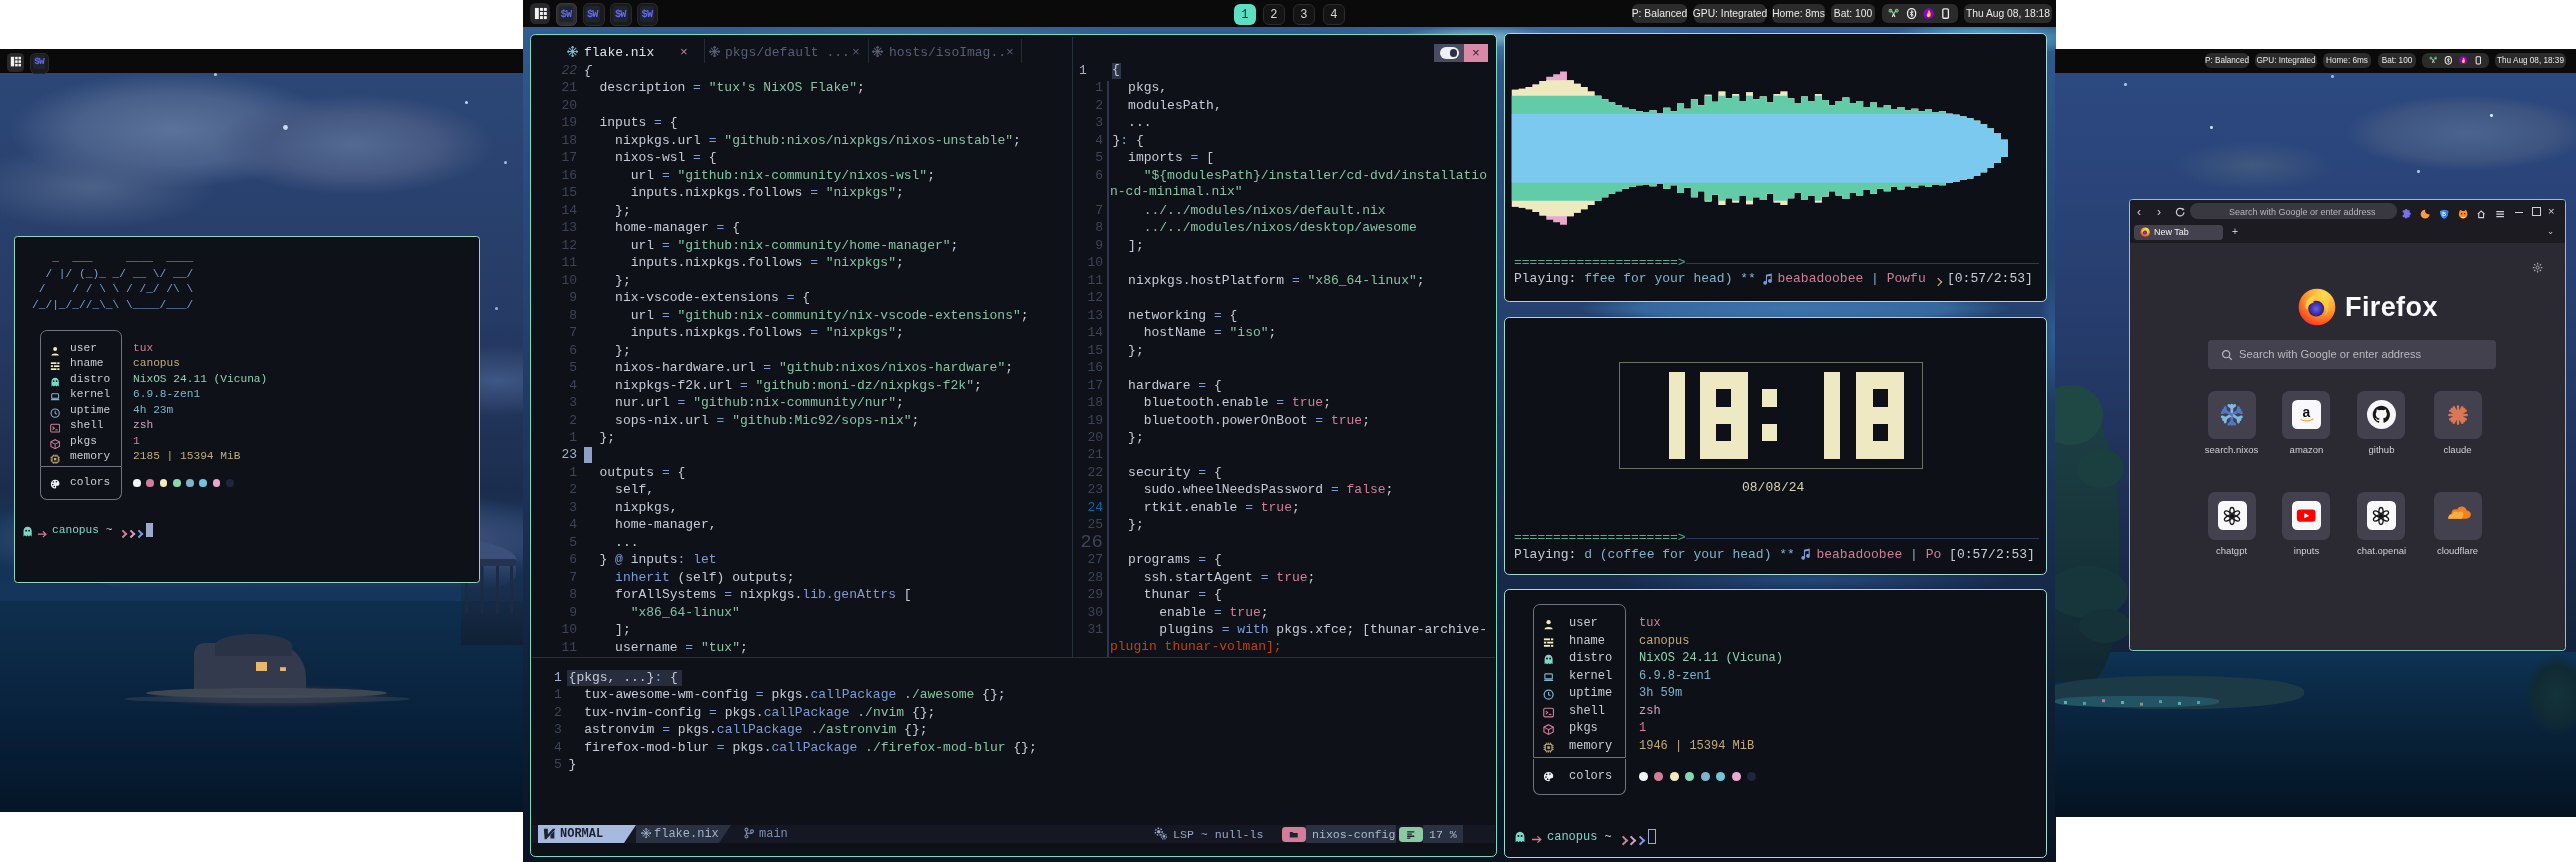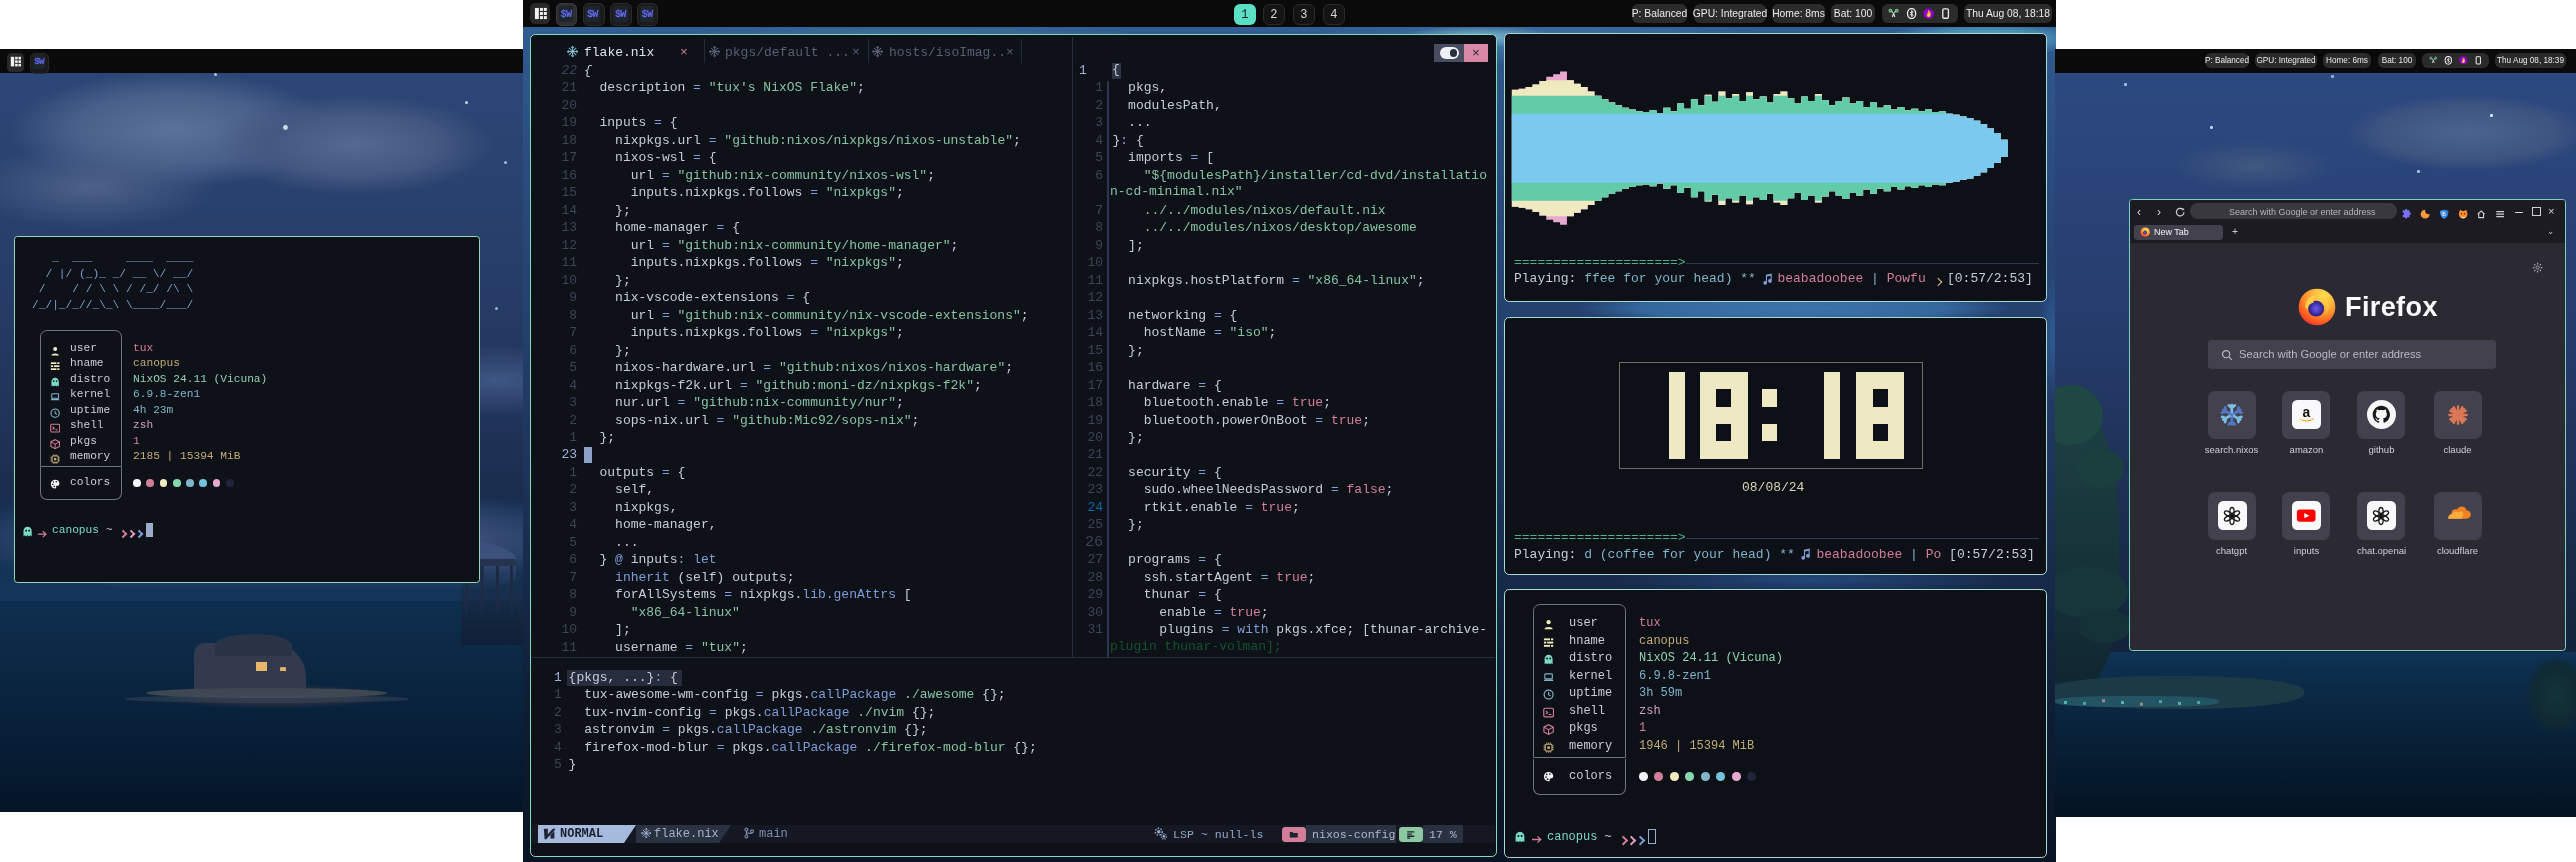--- a/index.html
+++ b/index.html
@@ -261,27 +261,27 @@
 <div class="row mono" style="left:1074px;top:359px;font-size:13px;line-height:17.5px;"><span style="display:inline-block;width:29px;text-align:right;padding-right:9.5px;color:#3c4456">16</span></div>
 <div class="row mono" style="left:1074px;top:377px;font-size:13px;line-height:17.5px;"><span style="display:inline-block;width:29px;text-align:right;padding-right:9.5px;color:#3c4456">17</span><span style="color:#c6ccd7">&nbsp;&nbsp;hardware&nbsp;</span><span style="color:#7e9cd8">=</span><span style="color:#c6ccd7">&nbsp;{</span></div>
 <div class="row mono" style="left:1074px;top:394px;font-size:13px;line-height:17.5px;"><span style="display:inline-block;width:29px;text-align:right;padding-right:9.5px;color:#3c4456">18</span><span style="color:#c6ccd7">&nbsp;&nbsp;&nbsp;&nbsp;bluetooth.enable&nbsp;</span><span style="color:#7e9cd8">=</span><span style="color:#d27e99">&nbsp;true</span><span style="color:#c6ccd7">;</span></div>
 <div class="row mono" style="left:1074px;top:412px;font-size:13px;line-height:17.5px;"><span style="display:inline-block;width:29px;text-align:right;padding-right:9.5px;color:#3c4456">19</span><span style="color:#c6ccd7">&nbsp;&nbsp;&nbsp;&nbsp;bluetooth.powerOnBoot&nbsp;</span><span style="color:#7e9cd8">=</span><span style="color:#d27e99">&nbsp;true</span><span style="color:#c6ccd7">;</span></div>
 <div class="row mono" style="left:1074px;top:429px;font-size:13px;line-height:17.5px;"><span style="display:inline-block;width:29px;text-align:right;padding-right:9.5px;color:#3c4456">20</span><span style="color:#c6ccd7">&nbsp;&nbsp;};</span></div>
 <div class="row mono" style="left:1074px;top:446px;font-size:13px;line-height:17.5px;"><span style="display:inline-block;width:29px;text-align:right;padding-right:9.5px;color:#3c4456">21</span></div>
 <div class="row mono" style="left:1074px;top:464px;font-size:13px;line-height:17.5px;"><span style="display:inline-block;width:29px;text-align:right;padding-right:9.5px;color:#3c4456">22</span><span style="color:#c6ccd7">&nbsp;&nbsp;security&nbsp;</span><span style="color:#7e9cd8">=</span><span style="color:#c6ccd7">&nbsp;{</span></div>
 <div class="row mono" style="left:1074px;top:481px;font-size:13px;line-height:17.5px;"><span style="display:inline-block;width:29px;text-align:right;padding-right:9.5px;color:#3c4456">23</span><span style="color:#c6ccd7">&nbsp;&nbsp;&nbsp;&nbsp;sudo.wheelNeedsPassword&nbsp;</span><span style="color:#7e9cd8">=</span><span style="color:#d27e99">&nbsp;false</span><span style="color:#c6ccd7">;</span></div>
 <div class="row mono" style="left:1074px;top:499px;font-size:13px;line-height:17.5px;"><span style="display:inline-block;width:29px;text-align:right;padding-right:9.5px;color:#0369a1">24</span><span style="color:#c6ccd7">&nbsp;&nbsp;&nbsp;&nbsp;rtkit.enable&nbsp;</span><span style="color:#7e9cd8">=</span><span style="color:#d27e99">&nbsp;true</span><span style="color:#c6ccd7">;</span></div>
 <div class="row mono" style="left:1074px;top:516px;font-size:13px;line-height:17.5px;"><span style="display:inline-block;width:29px;text-align:right;padding-right:9.5px;color:#3c4456">25</span><span style="color:#c6ccd7">&nbsp;&nbsp;};</span></div>
-<div class="row mono" style="left:1074px;top:534px;font-size:15px;line-height:17.5px;"><span style="display:inline-block;width:29px;text-align:right;padding-right:9.5px;color:#3c4456">26</span></div>
+<div class="row mono" style="left:1074px;top:534px;font-size:19px;line-height:17.5px;"><span style="display:inline-block;width:29px;text-align:right;padding-right:9.5px;color:#3c4456">26</span></div>
 <div class="row mono" style="left:1074px;top:551px;font-size:13px;line-height:17.5px;"><span style="display:inline-block;width:29px;text-align:right;padding-right:9.5px;color:#3c4456">27</span><span style="color:#c6ccd7">&nbsp;&nbsp;programs&nbsp;</span><span style="color:#7e9cd8">=</span><span style="color:#c6ccd7">&nbsp;{</span></div>
 <div class="row mono" style="left:1074px;top:569px;font-size:13px;line-height:17.5px;"><span style="display:inline-block;width:29px;text-align:right;padding-right:9.5px;color:#3c4456">28</span><span style="color:#c6ccd7">&nbsp;&nbsp;&nbsp;&nbsp;ssh.startAgent&nbsp;</span><span style="color:#7e9cd8">=</span><span style="color:#d27e99">&nbsp;true</span><span style="color:#c6ccd7">;</span></div>
 <div class="row mono" style="left:1074px;top:586px;font-size:13px;line-height:17.5px;"><span style="display:inline-block;width:29px;text-align:right;padding-right:9.5px;color:#3c4456">29</span><span style="color:#c6ccd7">&nbsp;&nbsp;&nbsp;&nbsp;thunar&nbsp;</span><span style="color:#7e9cd8">=</span><span style="color:#c6ccd7">&nbsp;{</span></div>
 <div class="row mono" style="left:1074px;top:604px;font-size:13px;line-height:17.5px;"><span style="display:inline-block;width:29px;text-align:right;padding-right:9.5px;color:#3c4456">30</span><span style="color:#c6ccd7">&nbsp;&nbsp;&nbsp;&nbsp;&nbsp;&nbsp;enable&nbsp;</span><span style="color:#7e9cd8">=</span><span style="color:#d27e99">&nbsp;true</span><span style="color:#c6ccd7">;</span></div>
 <div class="row mono" style="left:1074px;top:621px;font-size:13px;line-height:17.5px;"><span style="display:inline-block;width:29px;text-align:right;padding-right:9.5px;color:#3c4456">31</span><span style="color:#c6ccd7">&nbsp;&nbsp;&nbsp;&nbsp;&nbsp;&nbsp;plugins&nbsp;</span><span style="color:#7e9cd8">=</span><span style="color:#7e9cd8">&nbsp;with</span><span style="color:#c6ccd7">&nbsp;pkgs.xfce;&nbsp;[thunar-archive-</span></div>
-<div class="row mono" style="left:1110px;top:639px;font-size:13px;"><span style="color:#14532d">plugin&nbsp;thunar-volman];</span></div>
+<div class="row mono" style="left:1110px;top:639px;font-size:13px;"><span style="color:#c2410c">plugin&nbsp;thunar-volman];</span></div>
 <div class="abs" style="left:567px;top:670px;width:115px;height:16.4px;background:#272d3c;"></div>
 <div class="row mono" style="left:554px;top:669px;font-size:13px;line-height:17.5px;"><span style="display:inline-block;width:14.6px;color:#9fb0d4">1</span><span style="color:#c6ccd7">{pkgs,&nbsp;...}</span><span style="color:#7e9cd8">:</span><span style="color:#c6ccd7">&nbsp;{</span></div>
 <div class="row mono" style="left:554px;top:686px;font-size:13px;line-height:17.5px;"><span style="display:inline-block;width:14.6px;color:#3c4456">1</span><span style="color:#c6ccd7">&nbsp;&nbsp;tux-awesome-wm-config&nbsp;</span><span style="color:#7e9cd8">=</span><span style="color:#c6ccd7">&nbsp;pkgs.</span><span style="color:#7e9cd8">callPackage</span><span style="color:#86c3a2">&nbsp;./awesome</span><span style="color:#c6ccd7">&nbsp;{};</span></div>
 <div class="row mono" style="left:554px;top:704px;font-size:13px;line-height:17.5px;"><span style="display:inline-block;width:14.6px;color:#3c4456">2</span><span style="color:#c6ccd7">&nbsp;&nbsp;tux-nvim-config&nbsp;</span><span style="color:#7e9cd8">=</span><span style="color:#c6ccd7">&nbsp;pkgs.</span><span style="color:#7e9cd8">callPackage</span><span style="color:#86c3a2">&nbsp;./nvim</span><span style="color:#c6ccd7">&nbsp;{};</span></div>
 <div class="row mono" style="left:554px;top:721px;font-size:13px;line-height:17.5px;"><span style="display:inline-block;width:14.6px;color:#3c4456">3</span><span style="color:#c6ccd7">&nbsp;&nbsp;astronvim&nbsp;</span><span style="color:#7e9cd8">=</span><span style="color:#c6ccd7">&nbsp;pkgs.</span><span style="color:#7e9cd8">callPackage</span><span style="color:#86c3a2">&nbsp;./astronvim</span><span style="color:#c6ccd7">&nbsp;{};</span></div>
 <div class="row mono" style="left:554px;top:739px;font-size:13px;line-height:17.5px;"><span style="display:inline-block;width:14.6px;color:#3c4456">4</span><span style="color:#c6ccd7">&nbsp;&nbsp;firefox-mod-blur&nbsp;</span><span style="color:#7e9cd8">=</span><span style="color:#c6ccd7">&nbsp;pkgs.</span><span style="color:#7e9cd8">callPackage</span><span style="color:#86c3a2">&nbsp;./firefox-mod-blur</span><span style="color:#c6ccd7">&nbsp;{};</span></div>
 <div class="row mono" style="left:554px;top:756px;font-size:13px;line-height:17.5px;"><span style="display:inline-block;width:14.6px;color:#3c4456">5</span><span style="color:#c6ccd7">}</span></div>
 <div class="abs" style="left:532px;top:825px;width:963px;height:18px;background:#151822;"></div>
 <div class="abs" style="left:538px;top:825px;width:86px;height:18px;background:#a6badd;"></div>
 <div class="abs" style="left:624px;top:825px;width:0;height:0;border-top:18px solid #a6badd;border-right:12px solid transparent;"></div>

